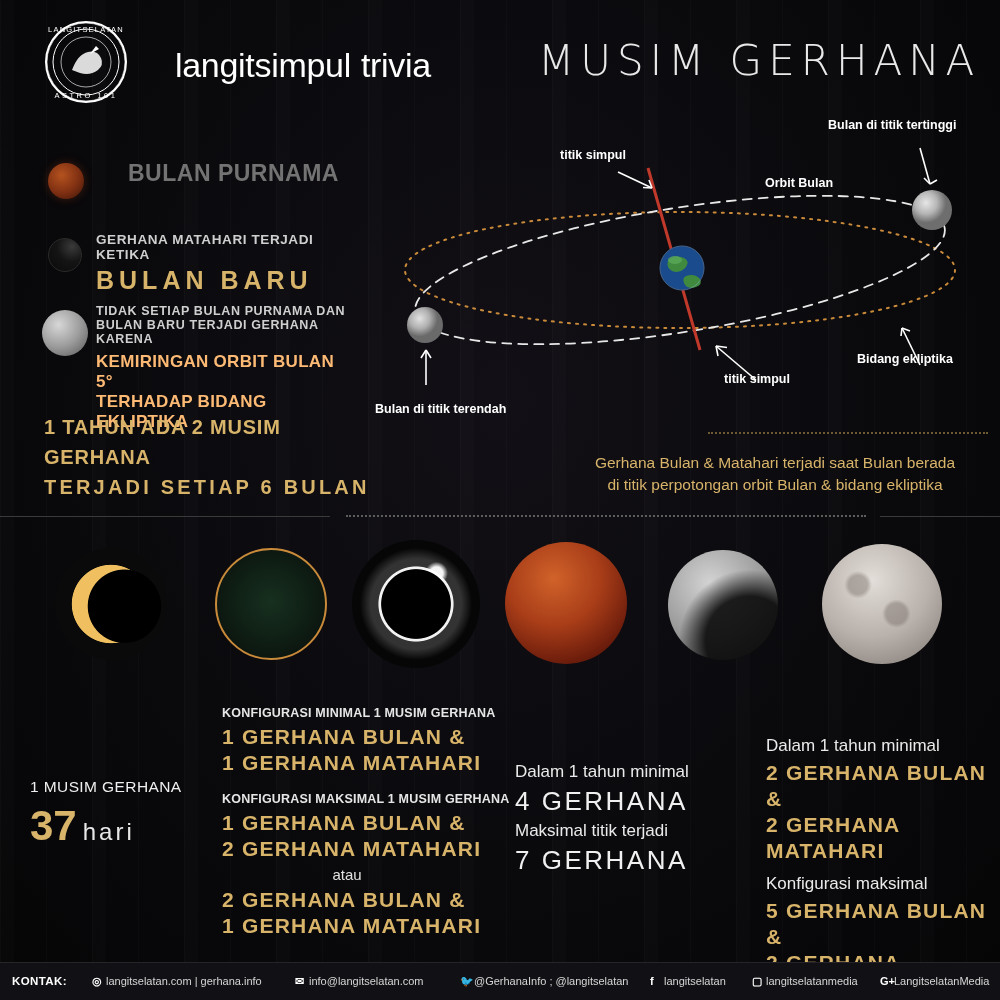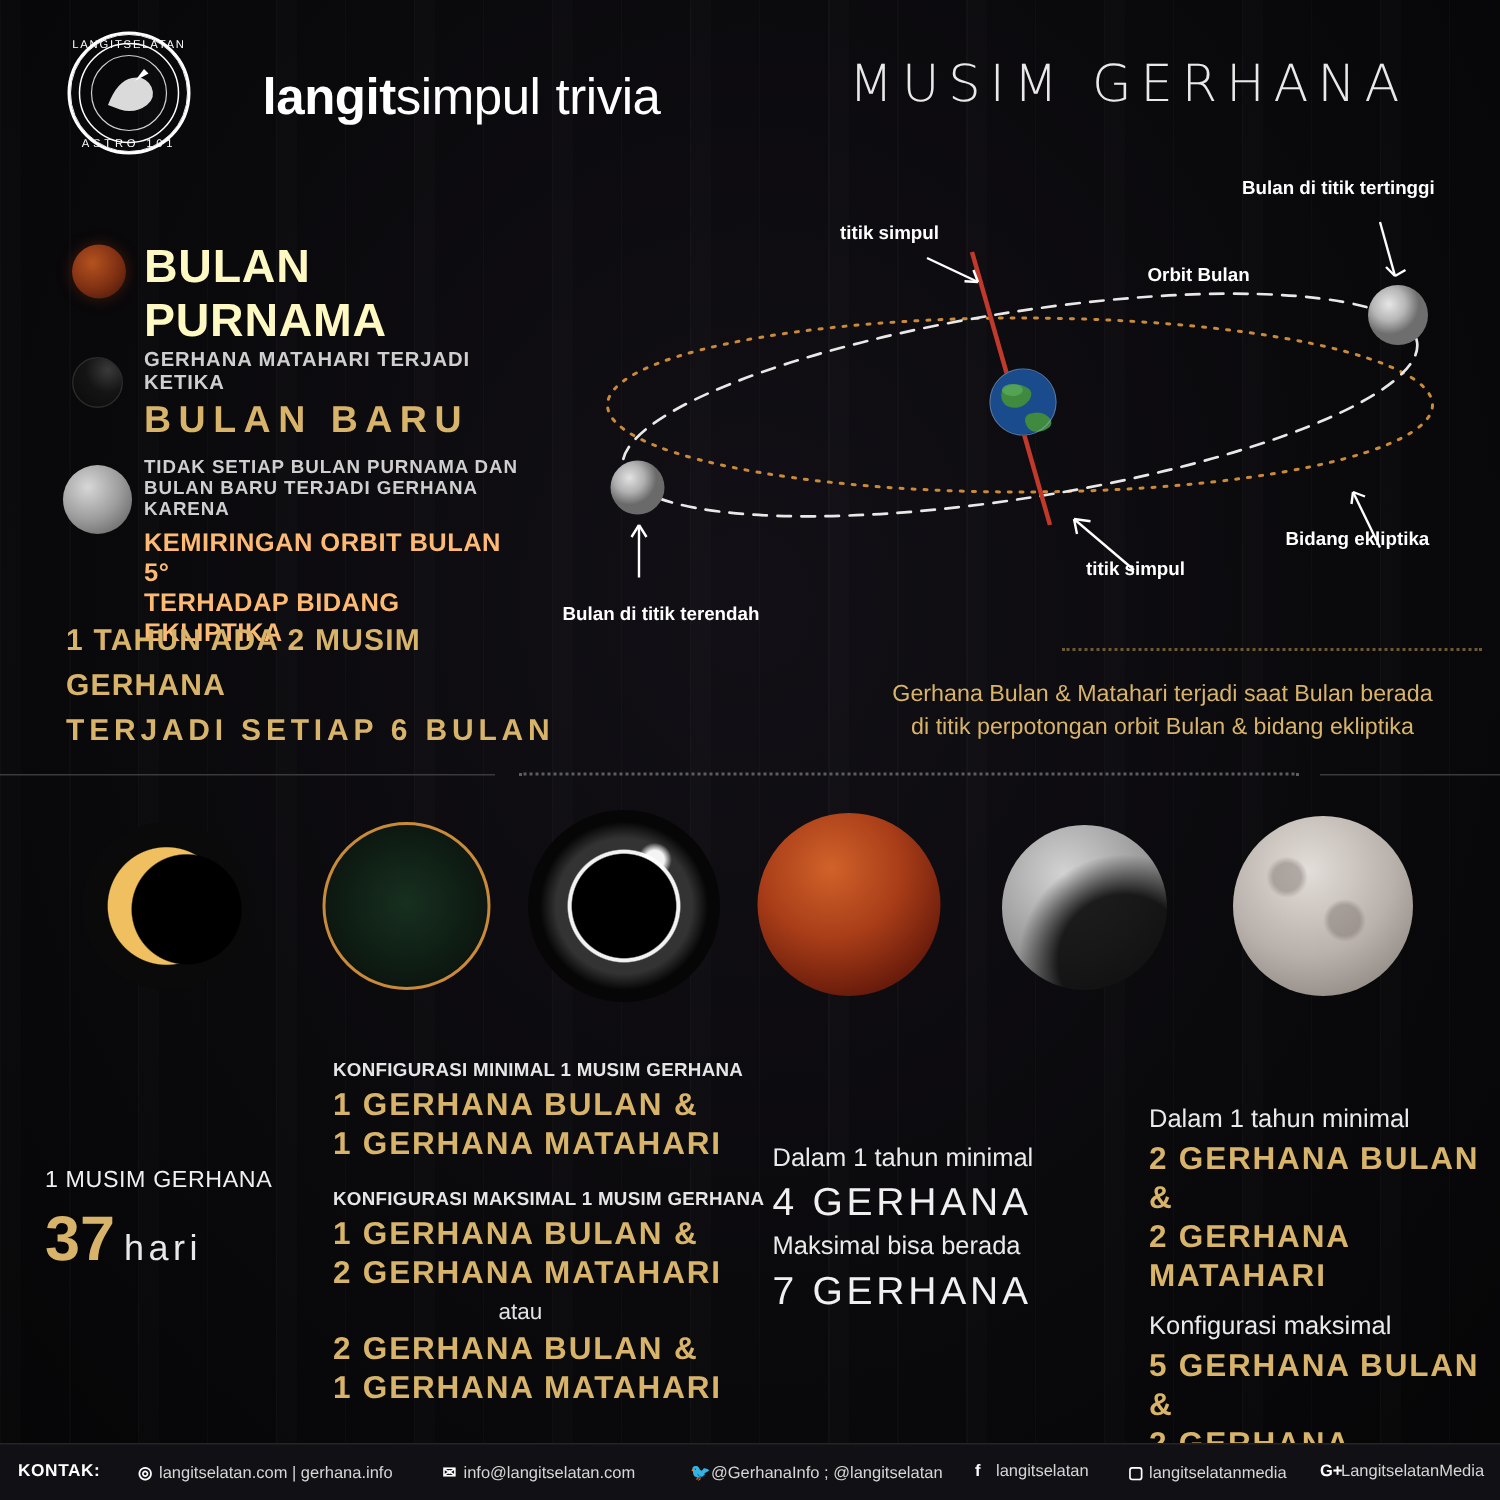--- a/index.html
+++ b/index.html
@@ -17,33 +17,33 @@
       repeating-linear-gradient(90deg, rgba(255,255,255,0.012) 0px, rgba(255,255,255,0.012) 14px, rgba(0,0,0,0) 14px, rgba(0,0,0,0) 92px),
       radial-gradient(ellipse at 50% 40%, #121016 0%, #0a090c 55%, #050506 100%);
     pointer-events:none;
   }
 
   
   #header { position:absolute; left:0; top:0; width:1000px; height:118px; }
   #logo { position:absolute; left:28px; top:18px; width:136px; height:88px; }
   #logo svg { display:block; }
   #brand { position:absolute; left:175px; top:46px; font-size:34px; letter-spacing:-0.3px; }
-  #brand .b1 { color:#ffffff; font-weight:bold; }
+  #brand .b1 { color:#ffffff; font-weight:normal; }
   #brand .b2 { color:#ffffff; font-weight:normal; }
   #brand .b3 { color:#ffffff; font-weight:normal; margin-left:10px; }
-  #headline { position:absolute; left:566px; top:36px; font-size:34px; letter-spacing:6px;
+  #headline { position:absolute; left:538px; top:36px; font-size:42px; letter-spacing:6px;
               color:#e9e9e9; font-weight:300; font-family:"DejaVu Sans", sans-serif; }
 
   
   #left-panel { position:absolute; left:0; top:128px; width:360px; height:390px; }
   .moon-ic { position:absolute; border-radius:50%; }
 
   .b-text { position:absolute; }
   .small-cap { font-size:13.5px; letter-spacing:0.6px; color:#cfcfcf; font-weight:bold; }
-  .big-gold { font-size:31px; font-weight:bold; color:#fef9c3; letter-spacing:0.5px; }
+  .big-gold { font-size:23px; font-weight:bold; color:#737373; letter-spacing:0.5px;margin-left:32px; }
   .big-gold-sp { font-size:25px; font-weight:bold; color:#d8b46a; letter-spacing:5px; }
   .med-gold { font-size:17px; font-weight:bold; color:#fdba74; letter-spacing:0.3px; }
 
   #season-block { position:absolute; left:44px; top:412px; width:330px; }
   #season-block div { color:#d8b46a; font-size:20px; font-weight:bold; line-height:30px; }
   #season-block .sp1 { letter-spacing:0.8px; }
   #season-block .sp2 { letter-spacing:3.2px; }
   #season-block .sp3 { letter-spacing:1.6px; }
 
   
@@ -269,21 +269,21 @@
   <div class="k-gold" style="margin-top:4px;">1 GERHANA  BULAN &amp;</div>
   <div class="k-gold">2 GERHANA MATAHARI</div>
   <div class="k-atau" style="margin-top:4px; width:250px;">atau</div>
   <div class="k-gold" style="margin-top:4px;">2 GERHANA  BULAN &amp;</div>
   <div class="k-gold">1 GERHANA MATAHARI</div>
 </div>
 
 <div class="blk" style="left:515px; top:762px; width:220px;">
   <div class="wg">Dalam 1 tahun minimal</div>
   <div class="wbig" style="margin-top:4px;">4 GERHANA</div>
-  <div class="wg" style="margin-top:4px;">Maksimal bisa berada</div>
+  <div class="wg" style="margin-top:4px;">Maksimal titik terjadi</div>
   <div class="wbig" style="margin-top:4px;">7 GERHANA</div>
 </div>
 
 <div class="blk" style="left:766px; top:736px; width:230px;">
   <div class="wg">Dalam 1 tahun minimal</div>
   <div class="goldbig" style="margin-top:4px;">2 GERHANA  BULAN &amp;</div>
   <div class="goldbig">2 GERHANA MATAHARI</div>
   <div class="wg" style="margin-top:10px;">Konfigurasi maksimal</div>
   <div class="goldbig" style="margin-top:4px;">5 GERHANA  BULAN &amp;</div>
   <div class="goldbig">2 GERHANA MATAHARI</div>

